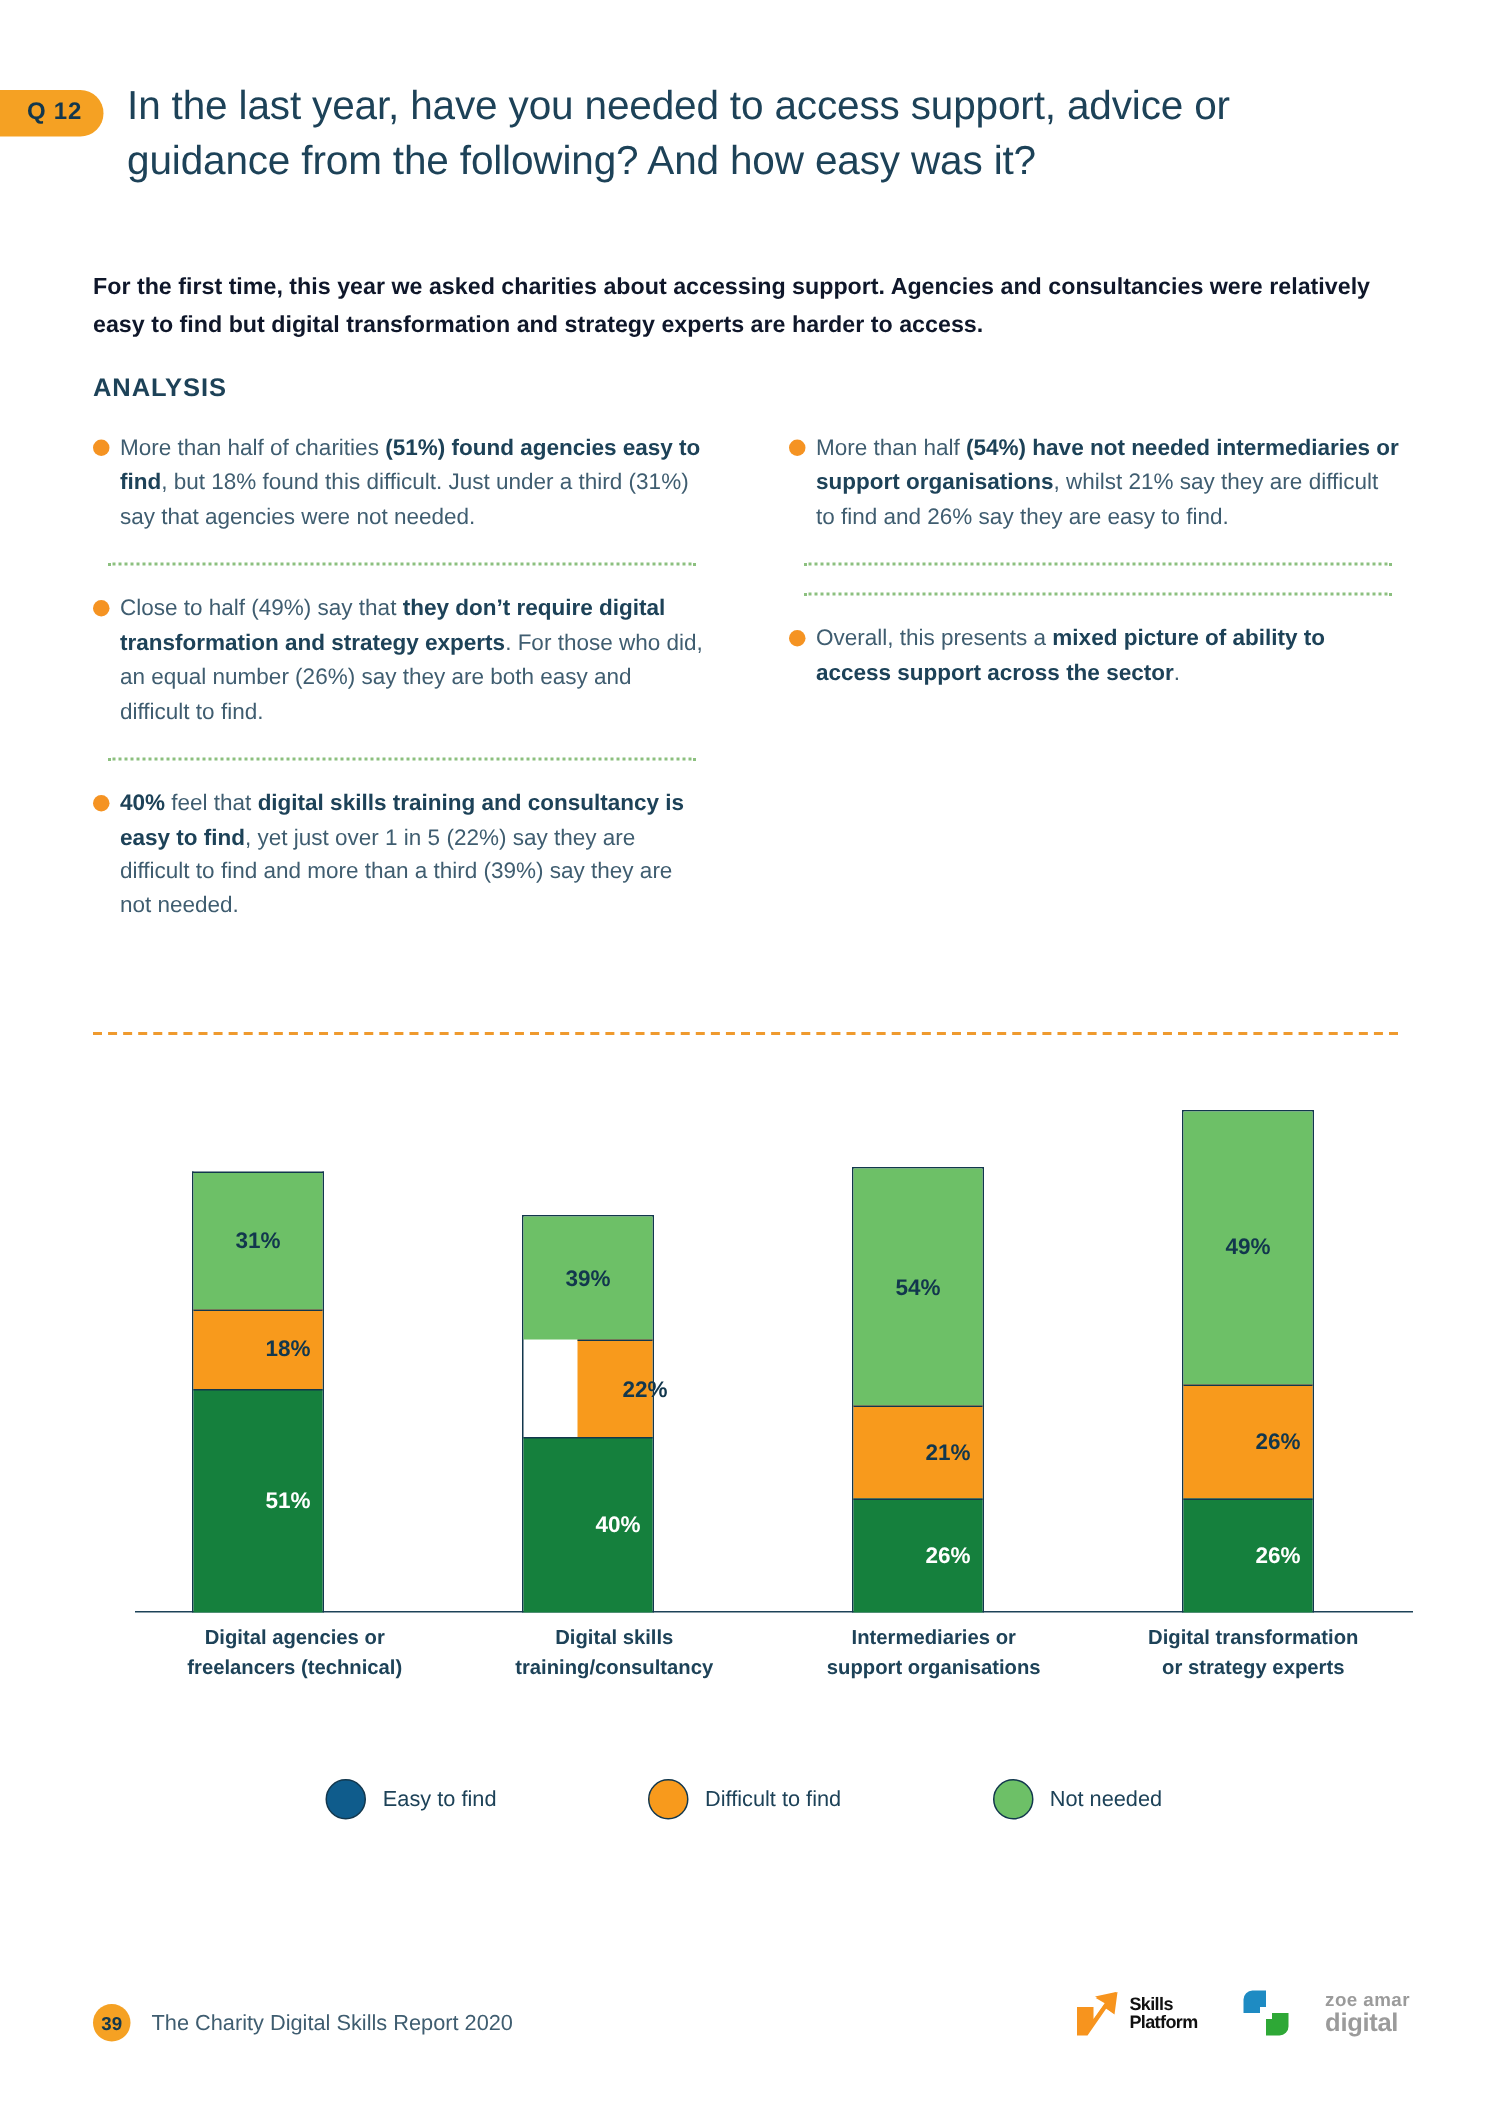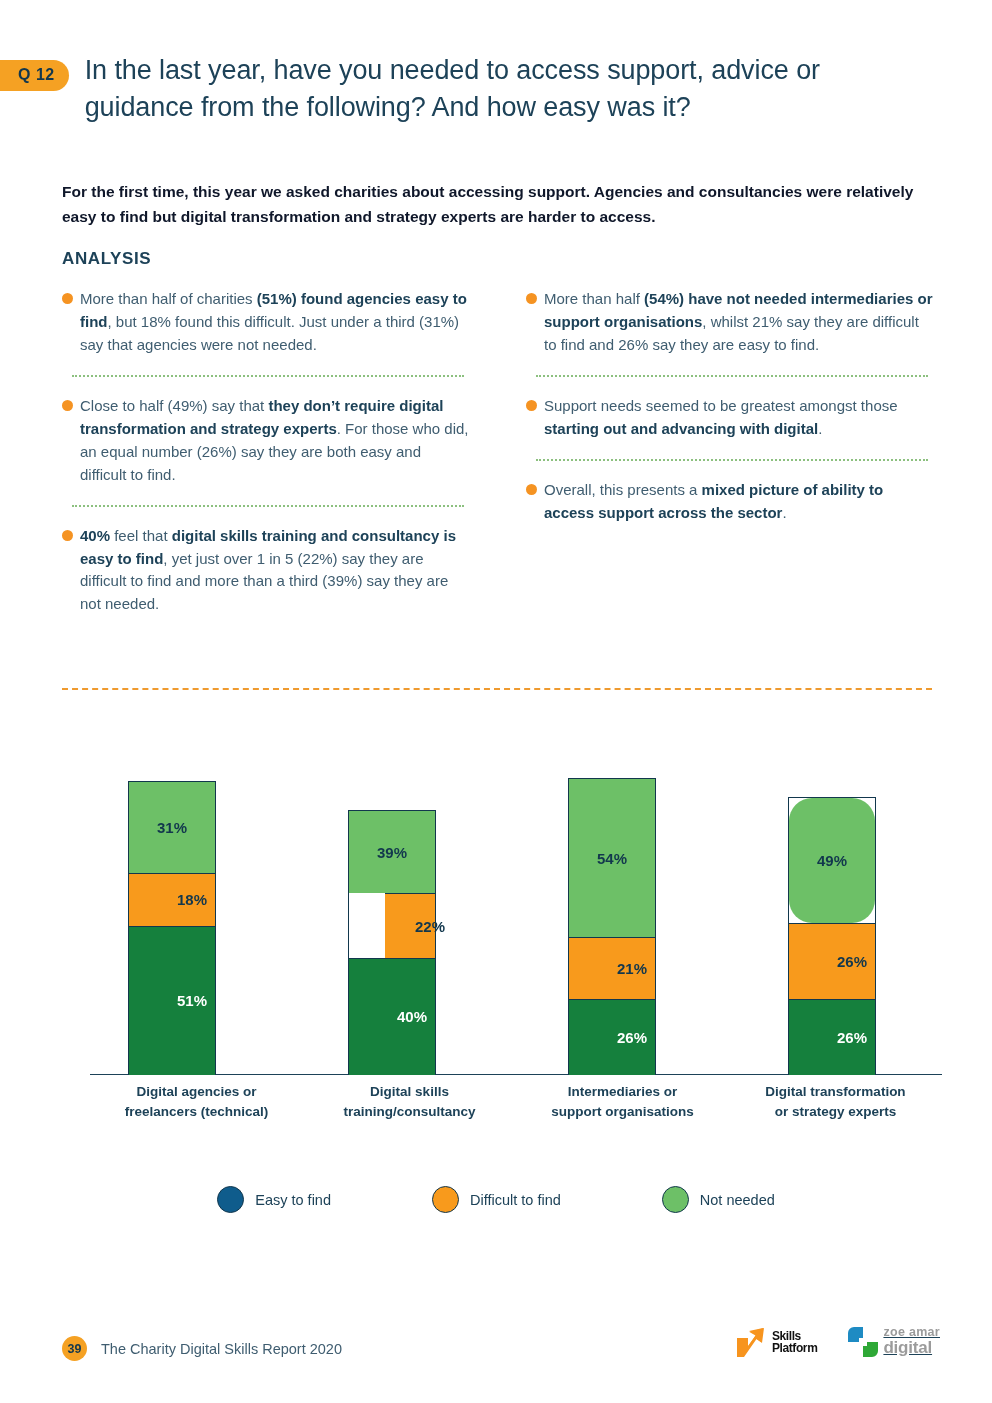--- a/index.html
+++ b/index.html
@@ -153,21 +153,21 @@
   .logos {
     position: absolute; right: 52px; top: 1326px;
     display: flex; align-items: center; gap: 30px;
   }
   .logo-sp { display: flex; align-items: center; gap: 7px; }
   .sp-mark { width: 30px; height: 32px; }
   .sp-words {
     font-size: 12px; font-weight: bold; line-height: 1.02;
     color: #111111; letter-spacing: -0.4px;
   }
-  .logo-za { display: flex; gap: 4px; text-decoration: underline; }
+  .logo-za { display: flex; align-items: center; gap: 23px; }
   .za-mark { width: 32px; height: 32px; }
   .za-words { line-height: 1.0; }
   .za-top { font-size: 12.5px; font-weight: bold; color: #9b9b9b; letter-spacing: .3px; }
   .za-bot { font-size: 17px; font-weight: bold; color: #9b9b9b; letter-spacing: -0.2px; }
 </style>
 </head>
 <body>
 
 <div class="page">
 
@@ -196,24 +196,20 @@
           <span class="dot"></span>
           <span class="btxt"><b>40%</b> feel that <b>digital skills training and consultancy is easy to find</b>, yet just over 1 in 5 (22%) say they are difficult to find and more than a third (39%) say they are not needed.</span>
         </div>
       </div>
     <div class="col" id="col-right">
         <div class="bullet">
           <span class="dot"></span>
           <span class="btxt">More than half <b>(54%) have not needed intermediaries or support organisations</b>, whilst 21% say they are difficult to find and 26% say they are easy to find.</span>
         </div>
         <div class="divider-green"></div>
-        <div class="bullet">
-          <span class="dot"></span>
-          <span class="btxt">Support needs seemed to be greatest amongst those <b>starting out and advancing with digital</b>.</span>
-        </div>
         <div class="divider-green"></div>
         <div class="bullet">
           <span class="dot"></span>
           <span class="btxt">Overall, this presents a <b>mixed picture of ability to access support across the sector</b>.</span>
         </div>
       </div>
   </div>
 
   <div class="divider-orange"></div>
 
@@ -254,21 +250,21 @@
             <div class="seg difficult" style="height: 61.53px;">
               <span>21%</span>
             </div>
             <div class="seg easy" style="height: 76.18px;">
               <span>26%</span>
             </div>
           </div>
         </div>
         <div class="colgroup">
           <div class="bar">
-            <div class="seg notneeded" style="height: 125px; border-radius: 23px;">
+            <div class="seg notneeded" style="height: 182px;">
               <span>49%</span>
             </div>
             <div class="seg difficult" style="height: 76.18px;">
               <span>26%</span>
             </div>
             <div class="seg easy" style="height: 76.18px;">
               <span>26%</span>
             </div>
           </div>
         </div>

